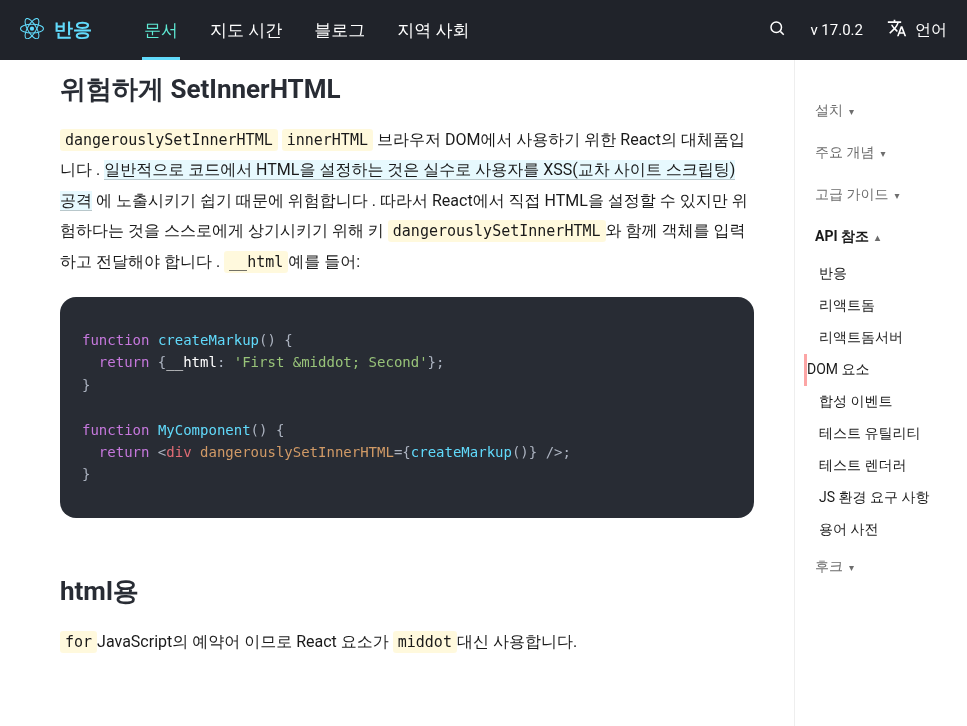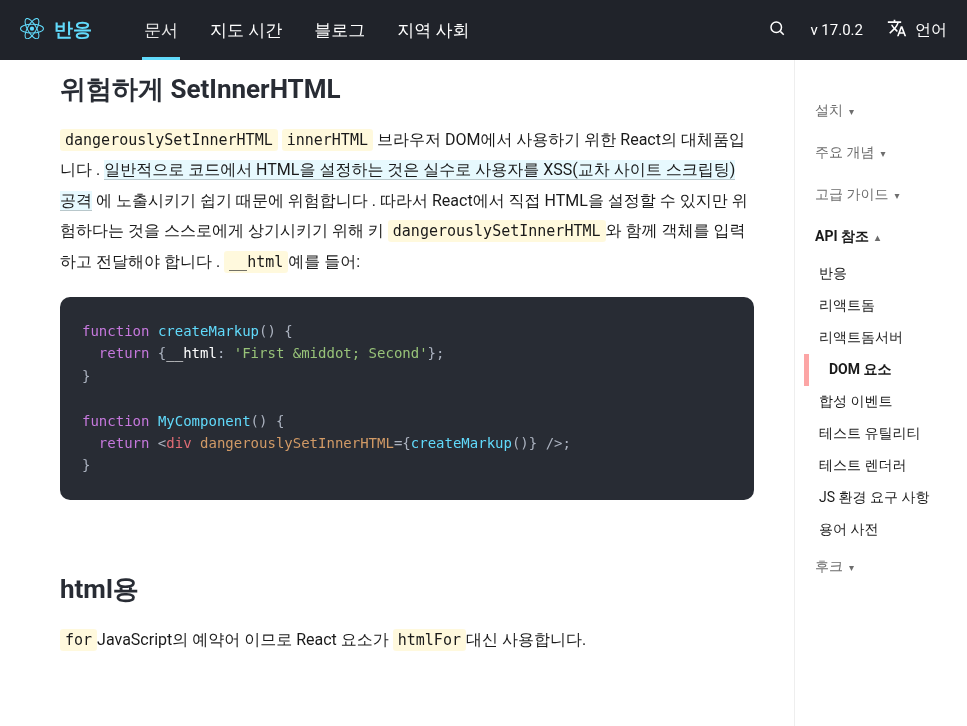--- a/index.html
+++ b/index.html
@@ -39,21 +39,21 @@
   gap: 28px;
 }
 .nav-item {
   font-size: 17px;
   color: #fff;
   cursor: pointer;
   padding: 18px 2px;
   position: relative;
 }
 .nav-item.active {
-  color: #e5e5e5;
+  color: #5eead4;
 }
 .nav-item.active::after {
   content: "";
   position: absolute;
   bottom: 0;
   left: 0;
   right: 0;
   height: 3px;
   background: #61dafb;
 }
@@ -85,21 +85,21 @@
   overflow-y: auto;
   font-size: 14px;
 }
 
 h2 {
   font-size: 26px;
   font-weight: 700;
   margin-bottom: 18px;
   color: #282c34;
 }
-.section2 { margin-top: 72px; }
+.section2 { margin-top: 56px; }
 
 p {
   font-size: 16px;
   line-height: 1.9;
   color: #1a1a1a;
   margin-bottom: 20px;
 }
 code.inline {
   font-family: "SFMono-Regular", Consolas, Menlo, monospace;
   background: rgba(255, 229, 100, 0.22);
@@ -108,22 +108,22 @@
   font-size: 15px;
   color: #1a1a1a;
 }
 .link-text {
   background: rgba(187, 239, 253, 0.35);
   border-bottom: 1px solid rgba(0,0,0,0.2);
 }
 
 .codeblock {
   background: #282c34;
-  border-radius: 10px;
-  padding: 23px 22px;
+  border-radius: 16px;
+  padding: 32px 22px;
   font-family: "SFMono-Regular", Consolas, Menlo, monospace;
   font-size: 14px;
   line-height: 1.6;
   color: #fff;
   white-space: pre;
   overflow-x: auto;
 }
 .tok-kw { color: #c678dd; }
 .tok-fn { color: #61dafb; }
 .tok-str { color: #98c379; }
@@ -145,23 +145,23 @@
 .chev { font-size: 10px; color: #6d6d6d; }
 .side-links { margin-left: 0; }
 .side-link {
   padding: 7px 0 7px 4px;
   font-size: 14px;
   color: #1a1a1a;
   cursor: pointer;
 }
 .side-link.sub { padding-left: 20px; }
 .side-link.active {
-  font-weight: 700;
-  border-left: 5px solid #fca5a5;
-  padding-left: 20px;
+  font-weight: 400;
+  border-left: 3px solid #fca5a5;
+  padding-left: 0;
   margin-left: -11px;
 }
 </style>
 </head>
 <body>
 
 <div class="header">
   <div class="logo-area">
     <span class="react-logo">
       <svg viewBox="-11.5 -10.23 23 20.46">
@@ -213,21 +213,21 @@
     <div class="codeblock"><span class="tok-kw">function</span> <span class="tok-fn">createMarkup</span><span class="tok-punc">() {</span>
   <span class="tok-kw">return</span><span class="tok-punc"> {</span><span class="tok-plain">__html</span><span class="tok-punc">: </span><span class="tok-str">'First &amp;middot; Second'</span><span class="tok-punc">};</span>
 <span class="tok-punc">}</span>
 
 <span class="tok-kw">function</span> <span class="tok-fn">MyComponent</span><span class="tok-punc">() {</span>
   <span class="tok-kw">return</span><span class="tok-punc"> &lt;</span><span class="tok-tag">div</span> <span class="tok-attr">dangerouslySetInnerHTML</span><span class="tok-punc">=</span><span class="tok-punc">{</span><span class="tok-fn">createMarkup</span><span class="tok-punc">()</span><span class="tok-punc">}</span><span class="tok-punc"> /&gt;;</span>
 <span class="tok-punc">}</span></div>
 
     <h2 class="section2">html용</h2>
     <p>
-      <code class="inline">for</code><span>JavaScript의 예약어 이므로 React 요소가 </span><code class="inline">htmlFor</code><span>대신 사용합니다.</span>
+      <code class="inline">for</code><span>JavaScript의 예약어 이므로 React 요소가 </span><code class="inline">middot</code><span>대신 사용합니다.</span>
     </p>
 
   </div>
 
   <div class="sidebar">
     <div class="side-group">
       <span>설치</span>
       <span class="chev">▾</span>
     </div>
     <div class="side-group">

